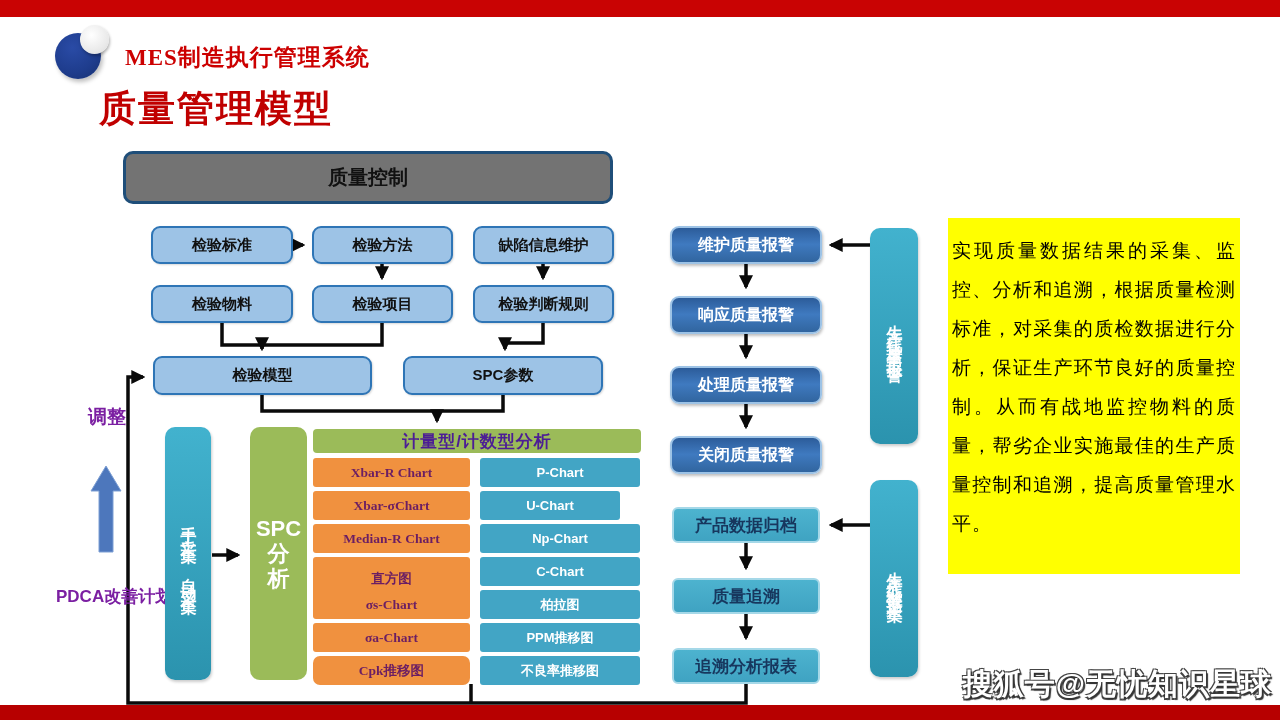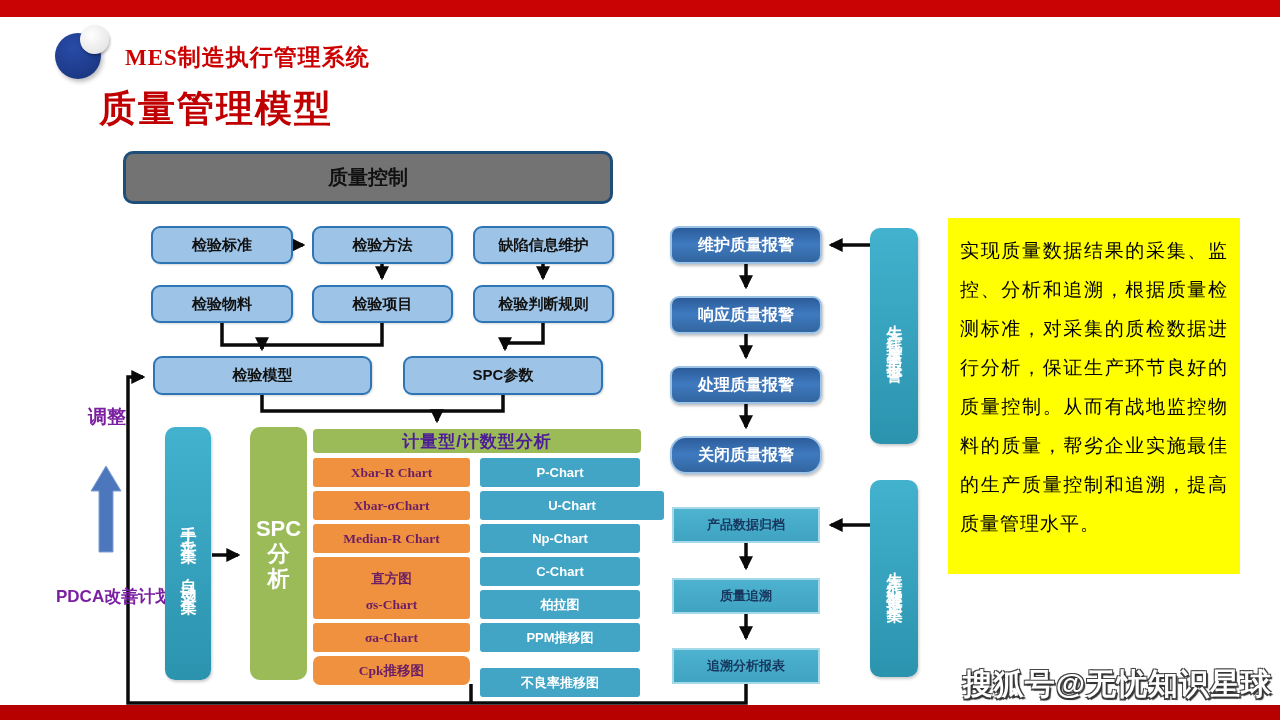--- a/index.html
+++ b/index.html
@@ -18,36 +18,36 @@
   .page-title{position:absolute;left:99px;top:84px;font-size:37px;font-weight:bold;color:#c00000;letter-spacing:2px;}
 
   .connectors{position:absolute;left:0;top:0;z-index:1;pointer-events:none;}
   .node{position:absolute;z-index:2;display:flex;align-items:center;justify-content:center;box-sizing:border-box;text-align:center;}
 
   .root-box{background:#737373;border:3px solid #1f4e79;border-radius:10px;font-size:20px;font-weight:bold;color:#111;}
   .blue-box{background:#9dc3e6;border:2.5px solid #2e75b6;border-radius:9px;font-size:15px;font-weight:600;color:#111;
     box-shadow:1px 1px 2px rgba(0,0,0,.15);}
   .alarm-box{background:linear-gradient(180deg,#2c5c9a 0%,#3f7ac0 48%,#31659f 100%);border:2px solid #9dc3e6;
     border-radius:9px;color:#fff;font-size:16px;font-weight:bold;box-shadow:1px 2px 3px rgba(0,0,0,.25);}
-  .trace-box{background:linear-gradient(180deg,#4db3cf 0%,#3fa3c2 100%);border:2px solid #a5d8e8;border-radius:0;
-    color:#17375e;font-size:13px;font-weight:bold;}
+  .trace-box{background:linear-gradient(180deg,#4db3cf 0%,#3fa3c2 100%);border:2px solid #a5d8e8;border-radius:6px;
+    color:#17375e;font-size:17px;font-weight:bold;}
   .vteal{background:linear-gradient(180deg,#42b2ce 0%,#2b93ae 100%);border-radius:10px;color:#fff;
     font-size:16px;font-weight:bold;writing-mode:vertical-rl;text-orientation:upright;letter-spacing:7px;
     box-shadow:1px 2px 3px rgba(0,0,0,.2);}
   .green{background:#9bbb59;}
   .spc-box{border-radius:10px;flex-direction:column;color:#fff;font-weight:bold;line-height:25px;}
   .spc-box .l1{font-size:22px;}
   .spc-box .l2{font-size:22px;}
   .table-header{border-radius:4px;color:#4c1d95;font-size:17px;font-weight:bold;letter-spacing:1px;}
   .orange-row{background:#f0913f;border-radius:3px;color:#6b1e63;font-size:13.5px;font-weight:bold;
     font-family:"Liberation Serif","DejaVu Serif",serif;}
   .teal-row{background:#42a5c5;border-radius:3px;color:#fff;font-size:13px;font-weight:bold;}
   .purple-label{position:absolute;z-index:2;color:#7b1fa2;font-weight:bold;}
   .note-panel{position:absolute;left:948px;top:218px;width:292px;height:356px;background:#ffff00;z-index:2;
-    box-sizing:border-box;padding:13px 12px;font-size:19px;line-height:39px;color:#000;
+    box-sizing:border-box;padding:13px 4px;font-size:19px;line-height:39px;color:#000;
     text-align:justify;text-justify:inter-character;letter-spacing:1px;}
   .watermark{position:absolute;right:8px;top:664px;z-index:4;font-size:30px;font-weight:bold;color:#fff;
     letter-spacing:1px;
     text-shadow:2px 2px 1px #333,-1px -1px 0 #444,1px -1px 0 #444,-1px 2px 0 #444;}
 </style>
 </head>
 <body>
 
 <div class="slide">
 
@@ -116,31 +116,31 @@
 
   <div class="node orange-row" style="left:313px;top:458px;width:157px;height:29px;">Xbar-R Chart</div>
   <div class="node orange-row" style="left:313px;top:491px;width:157px;height:29px;">Xbar-σChart</div>
   <div class="node orange-row" style="left:313px;top:524px;width:157px;height:29px;">Median-R Chart</div>
   <div class="node orange-row" style="left:313px;top:557px;width:157px;height:44px;">直方图</div>
   <div class="node orange-row" style="left:313px;top:590px;width:157px;height:29px;">σs-Chart</div>
   <div class="node orange-row" style="left:313px;top:623px;width:157px;height:29px;">σa-Chart</div>
   <div class="node orange-row" style="left:313px;top:656px;width:157px;height:29px;border-radius:7px;">Cpk推移图</div>
 
   <div class="node teal-row" style="left:480px;top:458px;width:160px;height:29px;">P-Chart</div>
-  <div class="node teal-row" style="left:480px;top:491px;width:184px;height:29px;">U-Chart</div>
+  <div class="node teal-row" style="left:480px;top:491px;width:140px;height:29px;">U-Chart</div>
   <div class="node teal-row" style="left:480px;top:524px;width:160px;height:29px;">Np-Chart</div>
   <div class="node teal-row" style="left:480px;top:557px;width:160px;height:29px;">C-Chart</div>
   <div class="node teal-row" style="left:480px;top:590px;width:160px;height:29px;">柏拉图</div>
   <div class="node teal-row" style="left:480px;top:623px;width:160px;height:29px;">PPM推移图</div>
-  <div class="node teal-row" style="left:480px;top:656px;width:160px;height:29px;margin-top:12px;">不良率推移图</div>
+  <div class="node teal-row" style="left:480px;top:656px;width:160px;height:29px;">不良率推移图</div>
 
   <div class="node alarm-box" style="left:670px;top:226px;width:152px;height:38px;">维护质量报警</div>
   <div class="node alarm-box" style="left:670px;top:296px;width:152px;height:38px;">响应质量报警</div>
   <div class="node alarm-box" style="left:670px;top:366px;width:152px;height:38px;">处理质量报警</div>
-  <div class="node alarm-box" style="left:670px;top:436px;width:152px;height:38px;border-radius:16px;">关闭质量报警</div>
+  <div class="node alarm-box" style="left:670px;top:436px;width:152px;height:38px;">关闭质量报警</div>
   <div class="node vteal" style="left:870px;top:228px;width:48px;height:216px;letter-spacing:6px;">生产线质量常报警</div>
 
   <div class="node trace-box" style="left:672px;top:507px;width:148px;height:36px;">产品数据归档</div>
   <div class="node trace-box" style="left:672px;top:578px;width:148px;height:36px;">质量追溯</div>
   <div class="node trace-box" style="left:672px;top:648px;width:148px;height:36px;">追溯分析报表</div>
   <div class="node vteal" style="left:870px;top:480px;width:48px;height:197px;letter-spacing:5px;">生产线业数据采集</div>
 
   <div class="note-panel">实现质量数据结果的采集、监控、分析和追溯，根据质量检测标准，对采集的质检数据进行分析，保证生产环节良好的质量控制。从而有战地监控物料的质量，帮劣企业实施最佳的生产质量控制和追溯，提高质量管理水平。</div>
 
   <div class="watermark">搜狐号@无忧知识星球</div>

